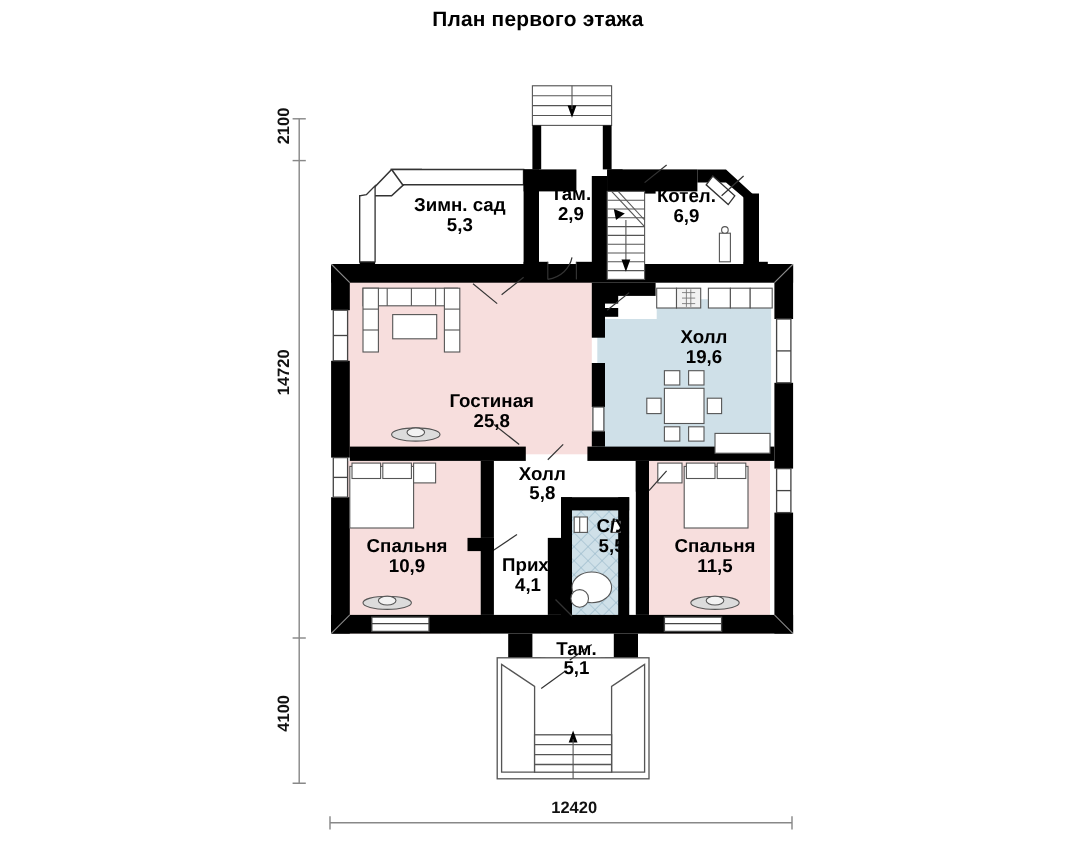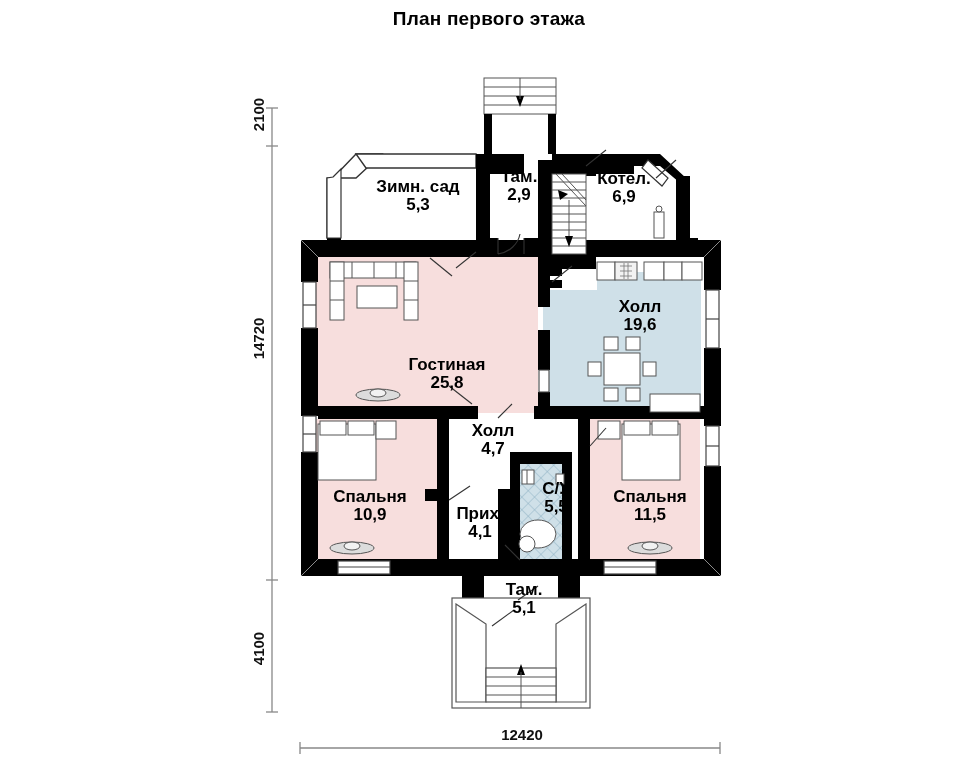--- a/index.html
+++ b/index.html
@@ -312,34 +312,34 @@
 <div class="room-label" style="left:382px;top:320px;width:130px;margin-top:36px;">
   <span class="n">Гостиная</span>
   <span class="a">25,8</span>
 </div>
 <div class="room-label" style="left:590px;top:298px;width:100px;">
   <span class="n">Холл</span>
   <span class="a">19,6</span>
 </div>
 <div class="room-label" style="left:453px;top:422px;width:80px;">
   <span class="n">Холл</span>
-  <span class="a">4,7</span>
+  <span class="a">5,8</span>
 </div>
 <div class="room-label" style="left:312px;top:488px;width:116px;">
   <span class="n">Спальня</span>
   <span class="a">10,9</span>
 </div>
 <div class="room-label" style="left:592px;top:488px;width:116px;">
   <span class="n">Спальня</span>
   <span class="a">11,5</span>
 </div>
 <div class="room-label" style="left:447px;top:505px;width:66px;">
   <span class="n">Прих.</span>
   <span class="a">4,1</span>
 </div>
-<div class="room-label" style="left:528px;top:480px;width:56px;">
+<div class="room-label" style="left:528px;top:470px;width:56px;">
   <span class="n">С/У</span>
   <span class="a">5,5</span>
 </div>
 <div class="room-label" style="left:494px;top:581px;width:60px;">
   <span class="n">Там.</span>
   <span class="a">5,1</span>
 </div>
 
 </body></html>

